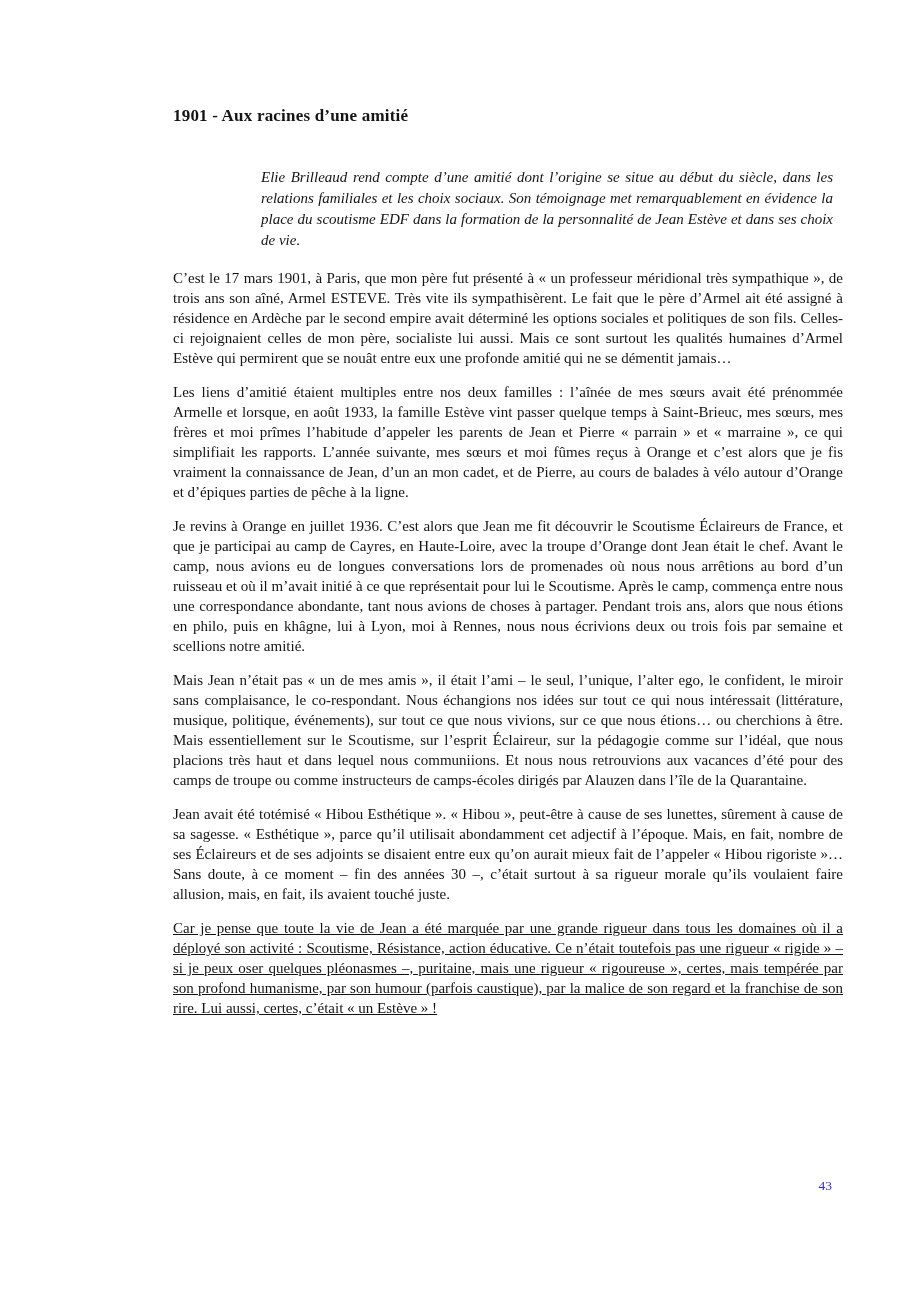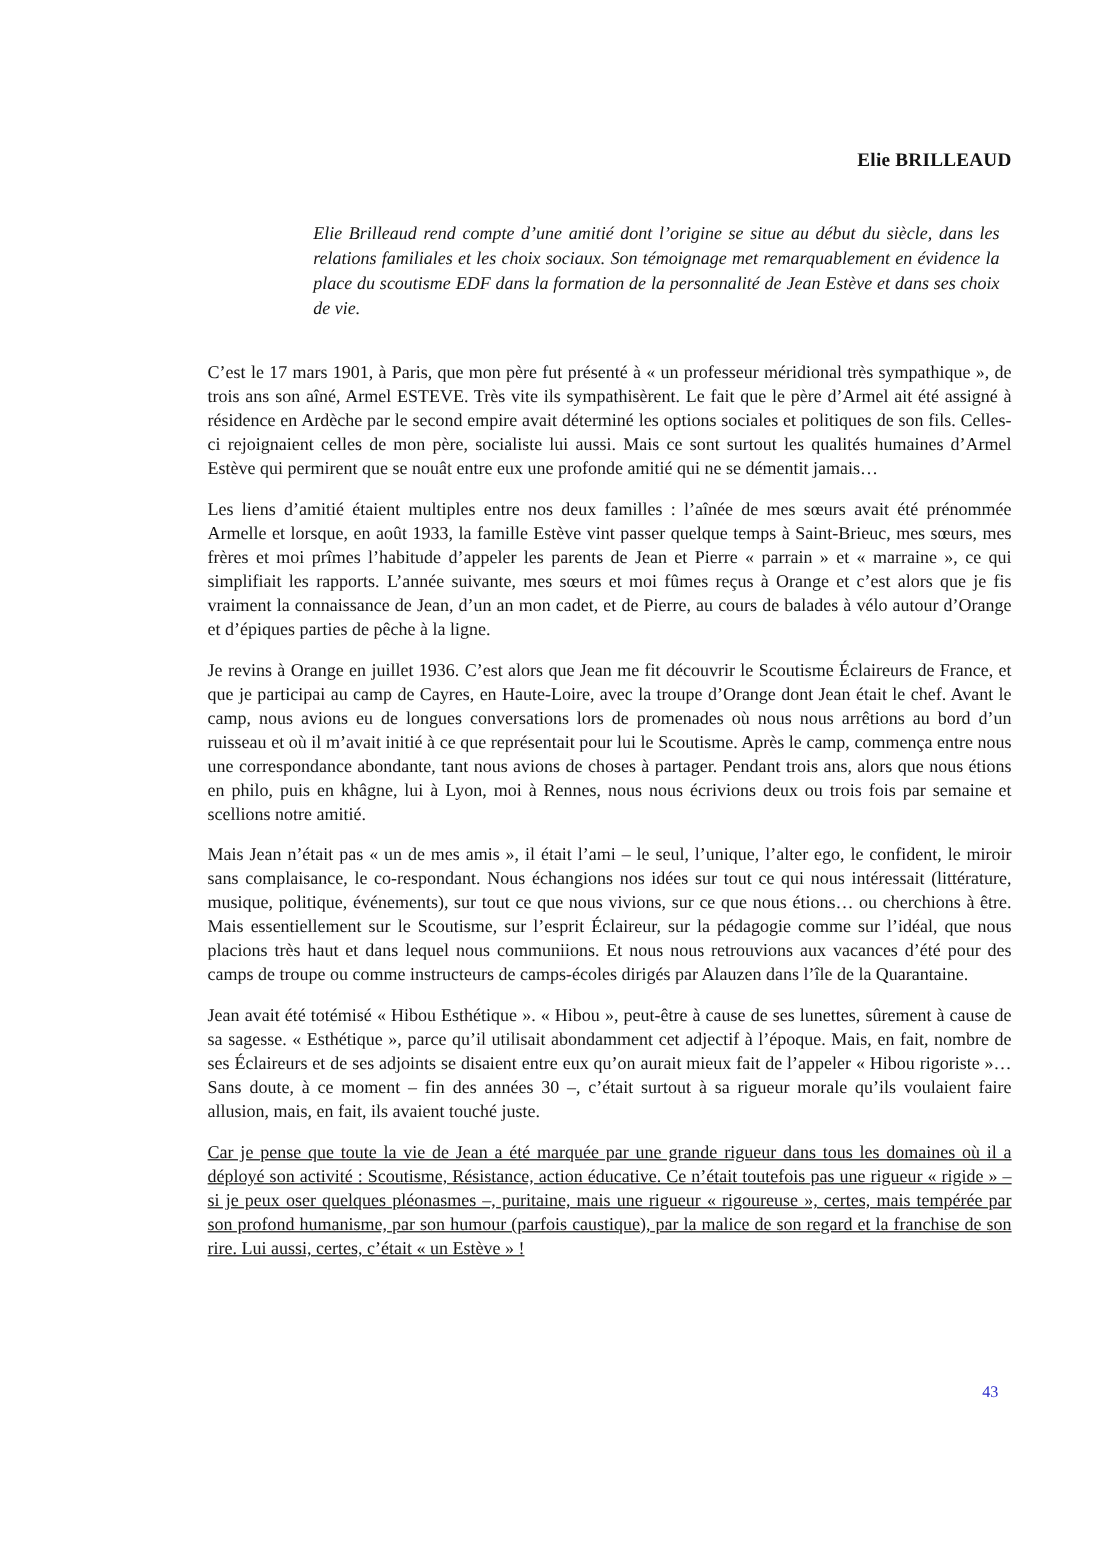--- a/index.html
+++ b/index.html
@@ -40,48 +40,48 @@
   }
   .abstract {
     margin: 40px 10px 0 88px;
     font-size: 15px;
     font-style: italic;
     line-height: 21px;
     text-align: justify;
     font-family: Liberation Serif, serif;
   }
   .body-paragraphs {
-    margin-top: 32px;
+    margin-top: 17px;
   }
   .body-para {
     margin: 0 0 14px 0;
     font-size: 15px;
     line-height: 20px;
     text-align: justify;
   }
   .body-para:last-child {
     margin-bottom: 0;
     text-decoration: underline;
   }
   .italic {
   }
   .page-number {
     position: absolute;
-    top: 1152px;
+    top: 1178px;
     right: 89px;
     font-size: 13.5px;
     line-height: 16px;
   }
 </style>
 </head>
 <body>
 
 <div class="page" style="background: rgb(255, 255, 255); color: rgb(20, 20, 20);">
   <div class="text-column">
-    <div class="doc-author">Elie BRILLEAUD</div>
+    <h1 class="doc-title">1901 - Aux racines d’une amitié</h1>
     <div class="abstract">Elie Brilleaud rend compte d’une amitié dont l’origine se situe au début du siècle, dans les relations familiales et les choix sociaux. Son témoignage met remarquablement en évidence la place du scoutisme EDF dans la formation de la personnalité de Jean Estève et dans ses choix de vie.</div>
     <div class="body-paragraphs">
         <p class="body-para"><span>C’est le 17 mars 1901, à Paris, que mon père fut présenté à « un professeur méridional très sympathique », de trois ans son aîné, Armel ESTEVE. Très vite ils sympathisèrent. Le fait que le père d’Armel ait été assigné à résidence en Ardèche par le second empire avait déterminé les options sociales et politiques de son fils. Celles-ci rejoignaient celles de mon père, socialiste lui aussi. Mais ce sont surtout les qualités humaines d’Armel Estève qui permirent que se nouât entre eux une profonde amitié qui ne se démentit jamais…</span></p>
         <p class="body-para"><span>Les liens d’amitié étaient multiples entre nos deux familles : l’aînée de mes sœurs avait été prénommée Armelle et lorsque, en août 1933, la famille Estève vint passer quelque temps à Saint-Brieuc, mes sœurs, mes frères et moi prîmes l’habitude d’appeler les parents de Jean et Pierre « parrain » et « marraine », ce qui simplifiait les rapports. L’année suivante, mes sœurs et moi fûmes reçus à Orange et c’est alors que je fis vraiment la connaissance de Jean, d’un an mon cadet, et de Pierre, au cours de balades à vélo autour d’Orange et d’épiques parties de pêche à la ligne.</span></p>
         <p class="body-para"><span>Je revins à Orange en juillet 1936. C’est alors que Jean me fit découvrir le Scoutisme Éclaireurs de France, et que je participai au camp de Cayres, en Haute-Loire, avec la troupe d’Orange dont Jean était le chef. Avant le camp, nous avions eu de longues conversations lors de promenades où nous nous arrêtions au bord d’un ruisseau et où il m’avait initié à ce que représentait pour lui le Scoutisme. Après le camp, commença entre nous une correspondance abondante, tant nous avions de choses à partager. Pendant trois ans, alors que nous étions en philo, puis en khâgne, lui à Lyon, moi à Rennes, nous nous écrivions deux ou trois fois par semaine et scellions notre amitié.</span></p>
         <p class="body-para"><span>Mais Jean n’était pas « un de mes amis », il était </span><span class="italic">l’ami</span><span> – le seul, l’unique, l’alter ego, le confident, le miroir sans complaisance, le co-respondant. Nous échangions nos idées sur tout ce qui nous intéressait (littérature, musique, politique, événements), sur tout ce que nous vivions, sur ce que nous étions… ou cherchions à être. Mais essentiellement sur le Scoutisme, sur l’esprit Éclaireur, sur la pédagogie comme sur l’idéal, que nous placions très haut et dans lequel nous communiions. Et nous nous retrouvions aux vacances d’été pour des camps de troupe ou comme instructeurs de camps-écoles dirigés par Alauzen dans l’île de la Quarantaine.</span></p>
         <p class="body-para"><span>Jean avait été totémisé « Hibou Esthétique ». « Hibou », peut-être à cause de ses lunettes, sûrement à cause de sa sagesse. « Esthétique », parce qu’il utilisait abondamment cet adjectif à l’époque. Mais, en fait, nombre de ses Éclaireurs et de ses adjoints se disaient entre eux qu’on aurait mieux fait de l’appeler « Hibou rigoriste »… Sans doute, à ce moment – fin des années 30 –, c’était surtout à sa rigueur morale qu’ils voulaient faire allusion, mais, en fait, ils avaient touché juste.</span></p>
         <p class="body-para"><span>Car je pense que toute la vie de Jean a été marquée par une grande rigueur dans tous les domaines où il a déployé son activité : Scoutisme, Résistance, action éducative. Ce n’était toutefois pas une rigueur « rigide » – si je peux oser quelques pléonasmes –, puritaine, mais une rigueur « rigoureuse », certes, mais tempérée par son profond humanisme, par son humour (parfois caustique), par la malice de son regard et la franchise de son rire. Lui aussi, certes, c’était « un Estève » !</span></p>
       </div>
   </div>

